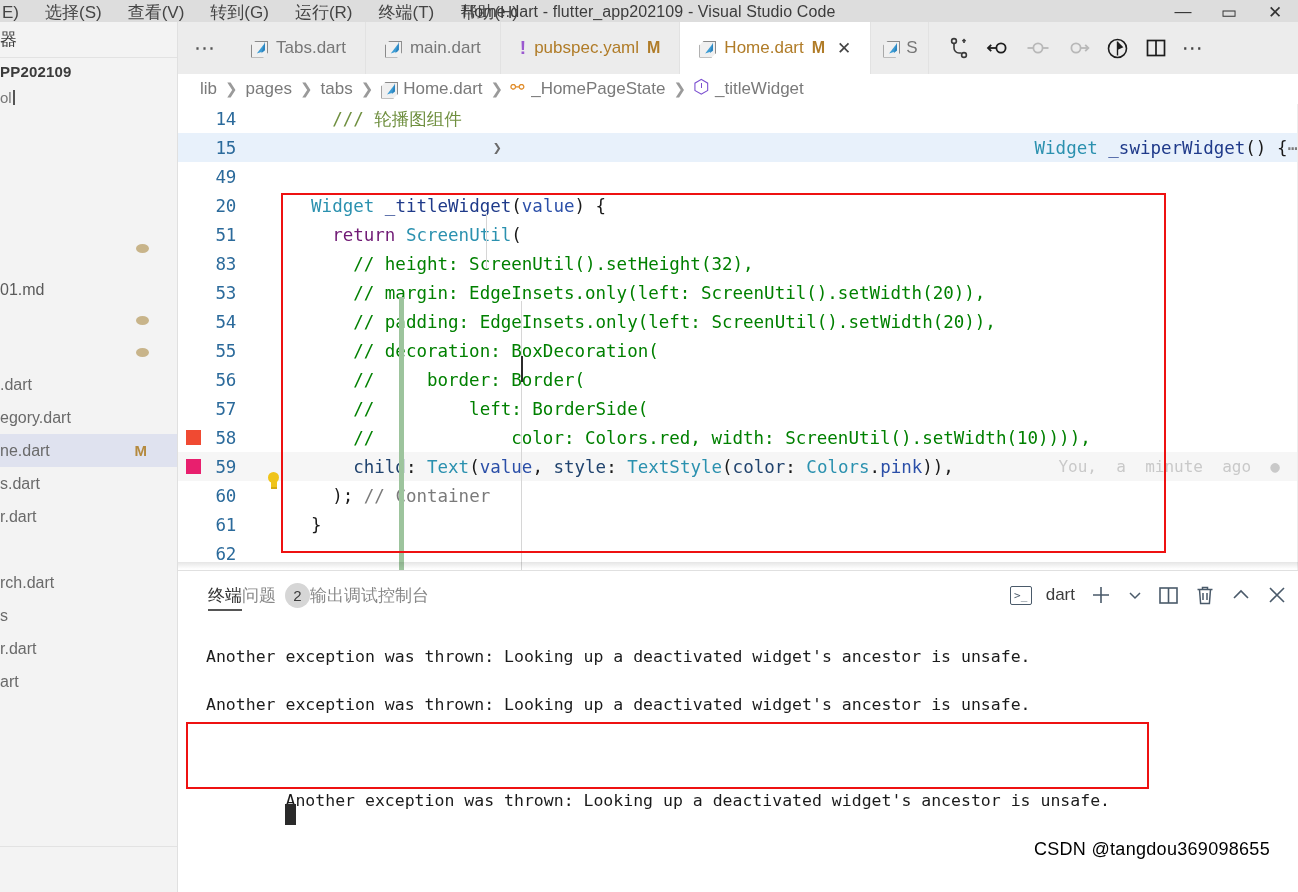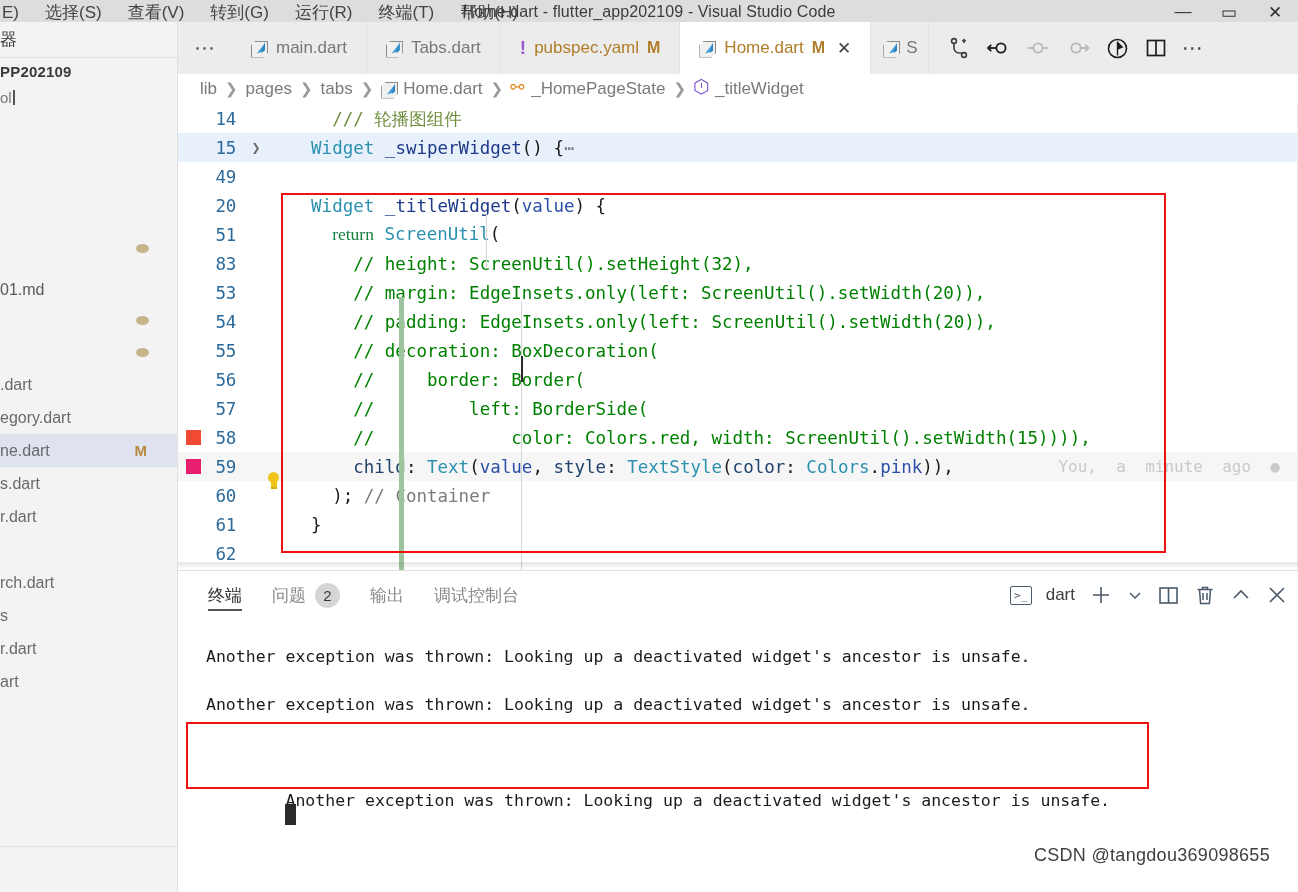--- a/index.html
+++ b/index.html
@@ -165,39 +165,39 @@
   
   .editor {
     position: absolute; left: 178px; top: 104px; width: 1120px; height: 466px;
     background: #ffffff; overflow: hidden;
   }
   .code-line {
     position: relative; height: 29px; display: flex; align-items: center;
     font-family: "DejaVu Sans Mono", monospace; font-size: 17.5px;
     white-space: pre;
   }
-  .code-line.hl { background: #e8f1fb; }
+  .code-line.hl { background: #e8f1fb; justify-content: space-between; }
   .code-line.cur { background: #f6f6f6; }
   .ln {
     width: 68px; text-align: right; padding-right: 10px;
     color: #2b6a9b; font-family: "DejaVu Sans Mono", monospace;
     font-size: 17.5px; flex: none; letter-spacing: -.3px;
   }
   .fold {
     width: 20px; text-align:center; color:#6b6b6b; font-size:15px; flex:none;
   }
   .gut-extra { width: 14px; flex:none; position:relative; }
   .code-txt { padding-left: 10px; }
 
   
   .t-comment { color: #008000; text-align: center; }
   .t-doc     { color: #6f8f3f; }
   .t-type    { color: #2b91af; }
   .t-fn      { color: #1f3a8a; }
-  .t-kw      { color: #15803d; font-family: Liberation Serif, serif; }
+  .t-kw      { color: #701a75; }
   .t-plain   { color: #1a1a1a; }
   .t-param   { color: #2b4fa8; }
   .t-cls     { color: #2b91af; }
   .t-gray    { color: #7a7a7a; }
   .t-prop    { color: #20436e; }
 
   
   .indent-bar {
     position: absolute; width: 1px; background: #d6d6d6; top: 0; bottom: 0;
   }
@@ -240,21 +240,21 @@
   }
 
   
   .panel {
     position: absolute; left: 178px; top: 570px; width: 1120px; height: 322px;
     background: #ffffff; border-top: 1px solid #e0e0e0;
   }
   .panel-head {
     height: 48px; display: flex; align-items: center; position: relative;
   }
-  .ptabs { display: flex; align-items: center; gap: 30px; padding-left: 30px; height: 100%; }
+  .ptabs { display: flex; align-items: center; padding-left: 30px; height: 100%; }
   .ptab {
     position: relative; display: flex; align-items: center; gap: 9px;
     font-size: 17px; color: #888; height: 100%;
   }
   .ptab.active { color: #333; }
   .ptab.active:after {
     content:""; position:absolute; left:0; right:0; bottom:8px; height:2px; background:#555;
   }
   .pbadge {
     min-width: 25px; height: 25px; border-radius: 13px; background: #d6d6d6;
@@ -274,22 +274,22 @@
   .term-body {
     position: relative; padding: 14px 16px 0 28px;
     font-family: "DejaVu Sans Mono", monospace; font-size: 16.5px; color: #1b1b1b;
   }
   .term-line { height: 48px; line-height: 48px; white-space: pre; }
   .term-caret {
     display:inline-block; width: 11px; height: 21px; background:#2a2a2a;
     vertical-align: -4px;
   }
   .watermark {
-    position: absolute; right: 28px; bottom: 26px;
-    font-size: 18px; color: #404040; letter-spacing: .3px;
+    position: absolute; right: 28px; bottom: 32px;
+    font-size: 18px; color: #000000; letter-spacing: .3px;
   }
   .sb-statusline {
     position:absolute; left:0; bottom:0; width:178px; height:45px; background:#f3f3f3;
   }
 </style>
 </head>
 <body>
 
 <div id="app">
 
@@ -369,28 +369,28 @@
     <div class="sb-statusline"></div>
   </div>
 
   <div class="tabbar">
     <div class="tab-ellipsis">⋯</div>
 
     <div class="tab">
       <span class="dart-ico">
           <i></i>
         </span>
-      <span>main.dart</span>
+      <span>Tabs.dart</span>
     </div>
 
     <div class="tab">
       <span class="dart-ico">
           <i></i>
         </span>
-      <span>Tabs.dart</span>
+      <span>main.dart</span>
     </div>
 
     <div class="tab modified">
       <span class="warn">!</span>
       <span>pubspec.yaml</span>
       <span class="mflag">M</span>
     </div>
 
     <div class="tab active">
       <span class="dart-ico">
@@ -494,21 +494,21 @@
         <div class="code-line hl"><span class="ln">15</span><span class="fold">❯</span><span class="gut-extra"></span><span class="code-txt"><span>  </span><span class="t-type">Widget</span><span class="t-plain"> </span><span class="t-fn">_swiperWidget</span><span class="t-plain">() {</span><span class="t-gray">⋯</span></span></div>
         <div class="code-line"><span class="ln">49</span><span class="fold"></span><span class="gut-extra"></span><span class="code-txt"><span></span></span></div>
         <div class="code-line"><span class="ln">20</span><span class="fold"></span><span class="gut-extra"></span><span class="code-txt"><span>  </span><span class="t-type">Widget</span><span class="t-plain"> </span><span class="t-fn">_titleWidget</span><span class="t-plain">(</span><span class="t-param">value</span><span class="t-plain">) {</span></span></div>
         <div class="code-line"><span class="ln">51</span><span class="fold"></span><span class="gut-extra"></span><span class="code-txt"><span>    </span><span class="t-kw">return</span><span class="t-plain"> </span><span class="t-cls">ScreenUtil</span><span class="t-plain">(</span></span></div>
         <div class="code-line"><span class="ln">83</span><span class="fold"></span><span class="gut-extra"></span><span class="code-txt"><span>      </span><span class="t-comment">// height: ScreenUtil().setHeight(32),</span></span></div>
         <div class="code-line"><span class="ln">53</span><span class="fold"></span><span class="gut-extra"></span><span class="code-txt"><span>      </span><span class="t-comment">// margin: EdgeInsets.only(left: ScreenUtil().setWidth(20)),</span></span></div>
         <div class="code-line"><span class="ln">54</span><span class="fold"></span><span class="gut-extra"></span><span class="code-txt"><span>      </span><span class="t-comment">// padding: EdgeInsets.only(left: ScreenUtil().setWidth(20)),</span></span></div>
         <div class="code-line"><span class="ln">55</span><span class="fold"></span><span class="gut-extra"></span><span class="code-txt"><span>      </span><span class="t-comment">// decoration: BoxDecoration(</span></span></div>
         <div class="code-line"><span class="ln">56</span><span class="fold"></span><span class="gut-extra"></span><span class="code-txt"><span>      </span><span class="t-comment">//     border: Border(</span></span></div>
         <div class="code-line"><span class="ln">57</span><span class="fold"></span><span class="gut-extra"></span><span class="code-txt"><span>      </span><span class="t-comment">//         left: BorderSide(</span></span></div>
-        <div class="code-line"><span class="bp red" style="top: 7px;"></span><span class="ln">58</span><span class="fold"></span><span class="gut-extra"></span><span class="code-txt"><span>      </span><span class="t-comment">//             color: Colors.red, width: ScreenUtil().setWidth(15)))),</span></span></div>
+        <div class="code-line"><span class="bp red" style="top: 7px;"></span><span class="ln">58</span><span class="fold"></span><span class="gut-extra"></span><span class="code-txt"><span>      </span><span class="t-comment">//             color: Colors.red, width: ScreenUtil().setWidth(10)))),</span></span></div>
         <div class="code-line cur"><span class="bp pink" style="top: 7px;"></span><span class="ln">59</span><span class="fold"></span><span class="gut-extra"><span class="bulb"></span></span><span class="code-txt"><span>      </span><span class="t-prop">child</span><span class="t-plain">: </span><span class="t-cls">Text</span><span class="t-plain">(</span><span class="t-param">value</span><span class="t-plain">, </span><span class="t-prop">style</span><span class="t-plain">: </span><span class="t-cls">TextStyle</span><span class="t-plain">(</span><span class="t-prop">color</span><span class="t-plain">: </span><span class="t-cls">Colors</span><span class="t-plain">.</span><span class="t-param">pink</span><span class="t-plain">)),</span></span><span class="codelens">You,  a  minute  ago  ●</span></div>
         <div class="code-line"><span class="ln">60</span><span class="fold"></span><span class="gut-extra"></span><span class="code-txt"><span>    </span><span class="t-plain">)</span><span class="t-plain">; </span><span class="t-gray">// Container</span></span></div>
         <div class="code-line"><span class="ln">61</span><span class="fold"></span><span class="gut-extra"></span><span class="code-txt"><span>  </span><span class="t-plain">}</span></span></div>
         <div class="code-line"><span class="ln">62</span><span class="fold"></span><span class="gut-extra"></span><span class="code-txt"><span></span></span></div>
       </div>
 
     <div class="fold-strip"></div>
 
     <div class="indent-bar" style="left:343px; top:197px; height:330px;"></div>
     <div class="indent-bar" style="left:308px; top:110px; height:55px;"></div>

